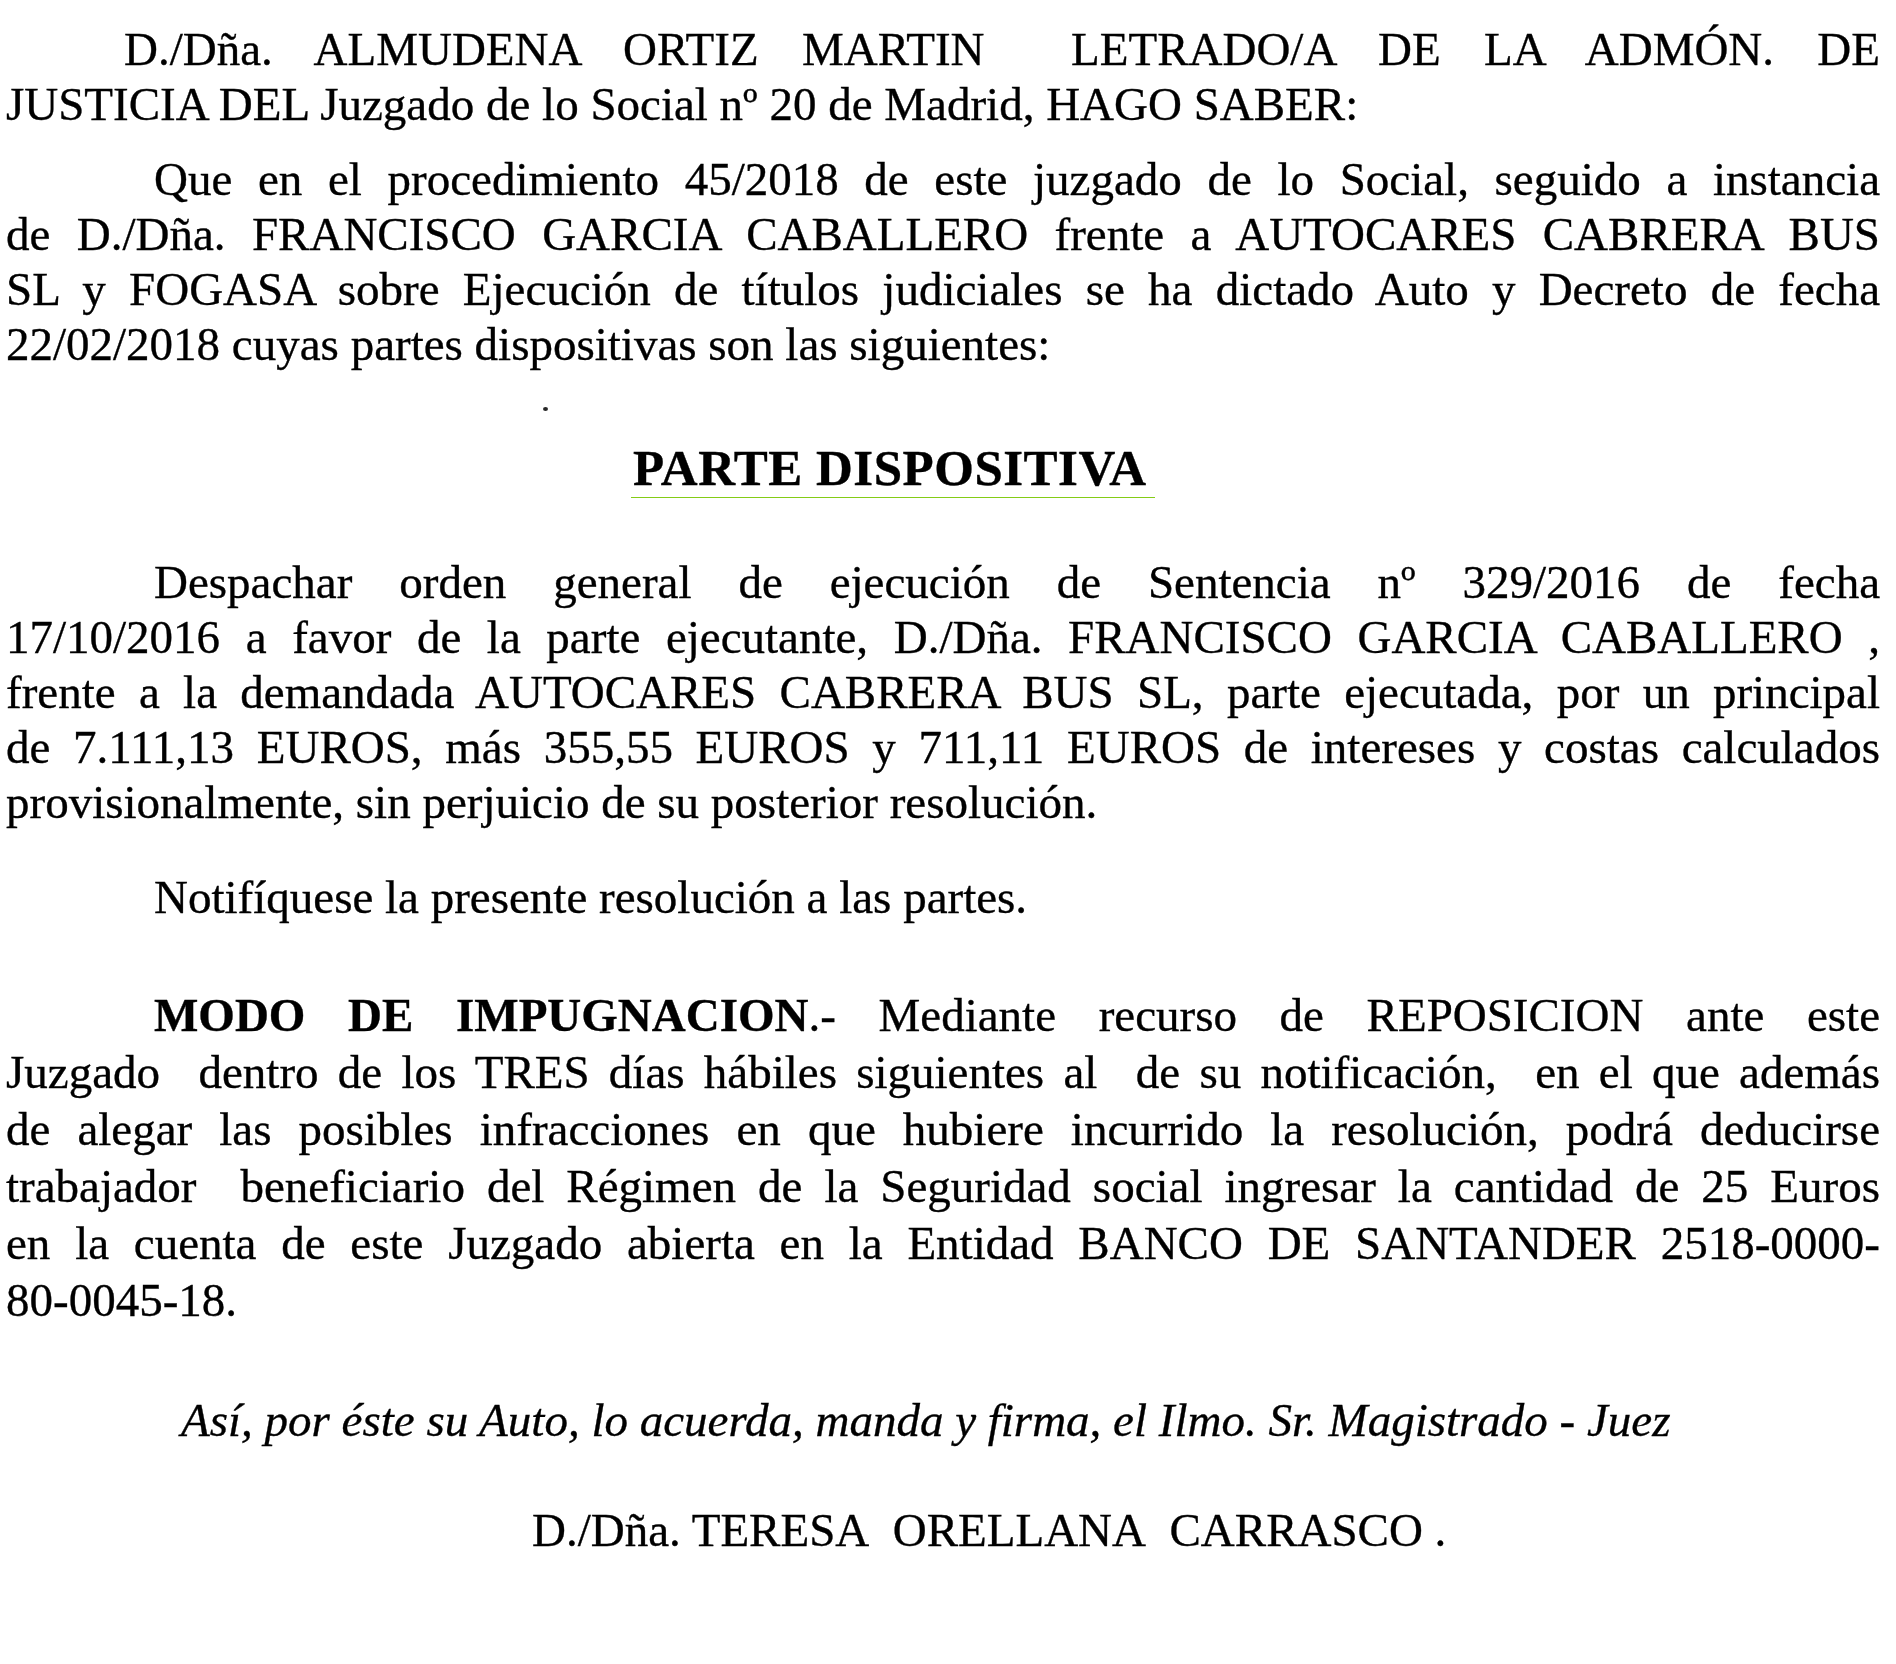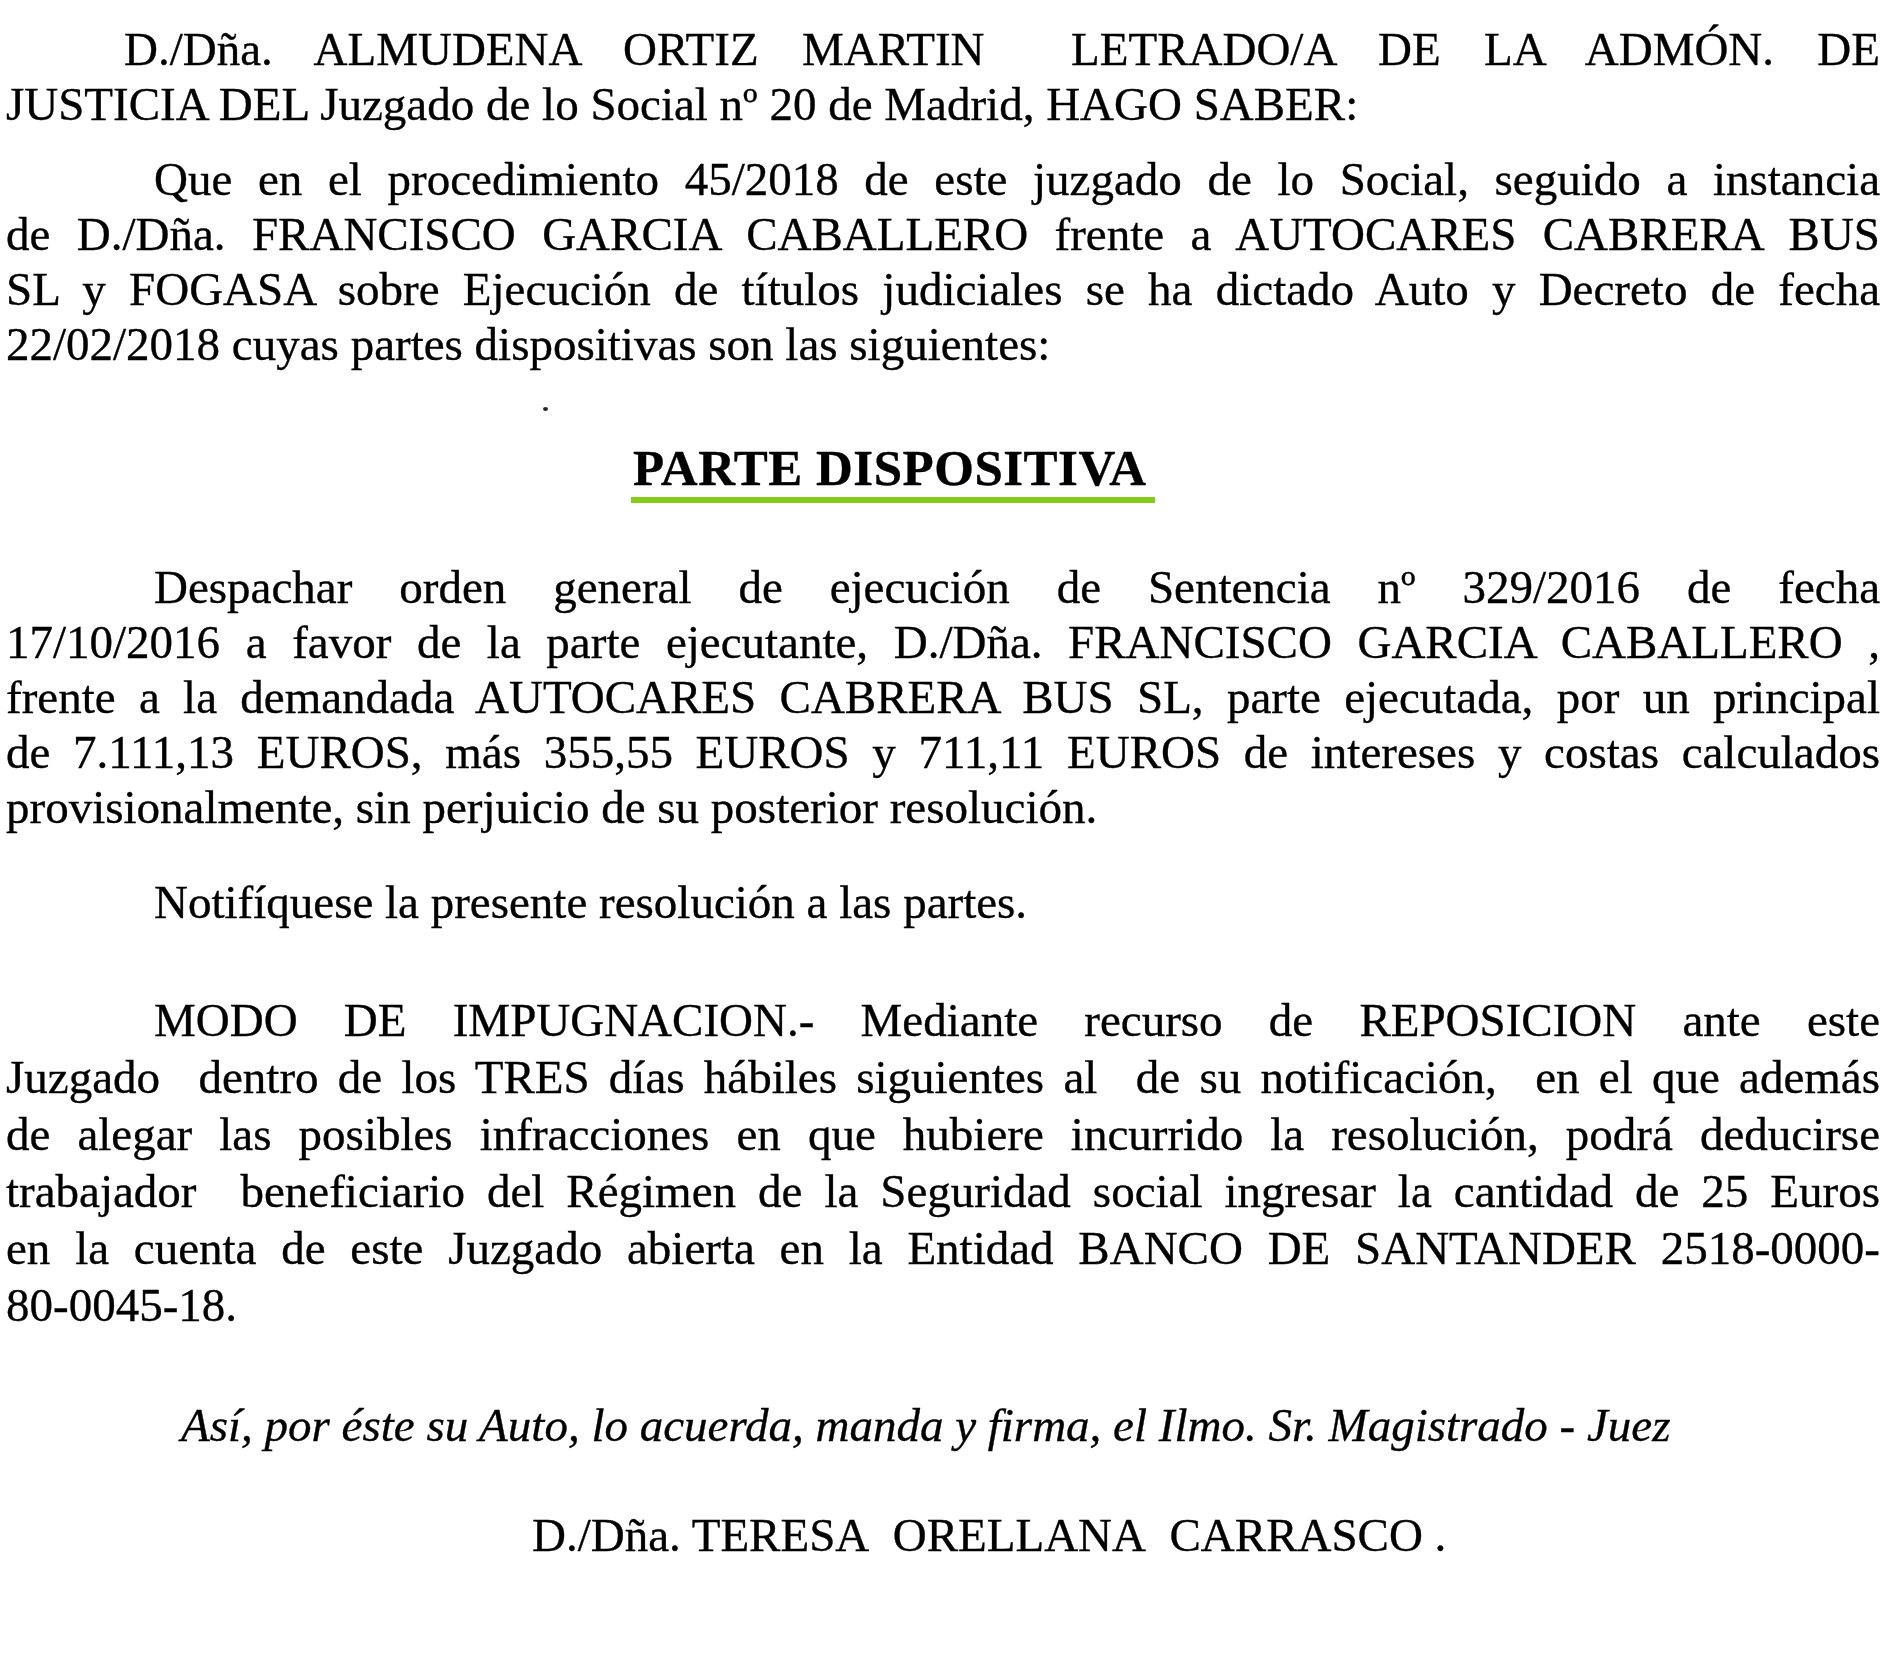--- a/index.html
+++ b/index.html
@@ -13,29 +13,29 @@
     overflow:hidden;
     position:relative;
     -webkit-text-stroke:0.35px #000;
   }
   .block{margin:0;}
   .line{white-space:normal;}
   .line.j{text-align:justify;text-align-last:justify;}
   .line.indent{text-indent:148px;}
   .block-1 .line.indent{text-indent:118px;}
   .block-7 .line.indent{text-indent:175px;font-style:italic;}
-  .b{font-weight:normal;}
+  .b{font-weight:bold;}
 
   .block-1{margin-top:0;}
   .block-2{margin-top:20px;}
   .block-3{margin-top:70px;margin-left:625px;width:-moz-fit-content;width:fit-content;}
   .heading-text{
     font-weight:bold;font-size:51px;line-height:52px;
     letter-spacing:0.5px;
-    border-bottom:6px solid #84cc16;
+    border-bottom:1px solid #84cc16;
     padding:0 8px 3px 2px;
   }
   .block-4{margin-top:57px;}
   .block-5{margin-top:40px;}
   .block-6{margin-top:62px;}
   .block-6 .line{line-height:57px;}
   .block-7{margin-top:64px;}
   .block-8{margin-top:55px;margin-left:526px;width:-moz-fit-content;width:fit-content;}
   .speck{position:absolute;background:#000;border-radius:50%;opacity:.85;}
 </style>

